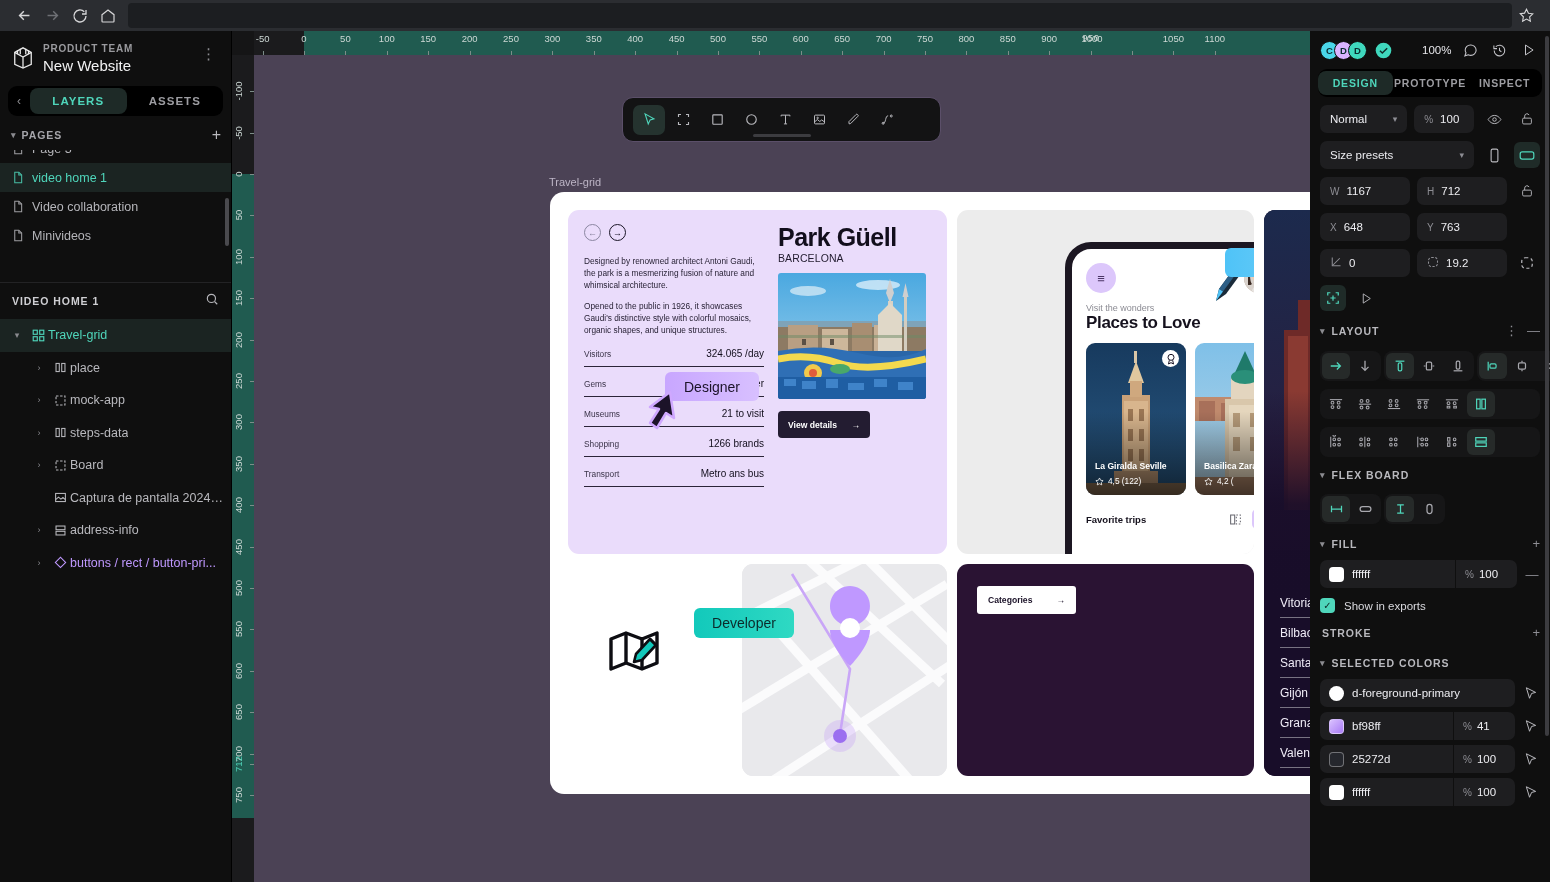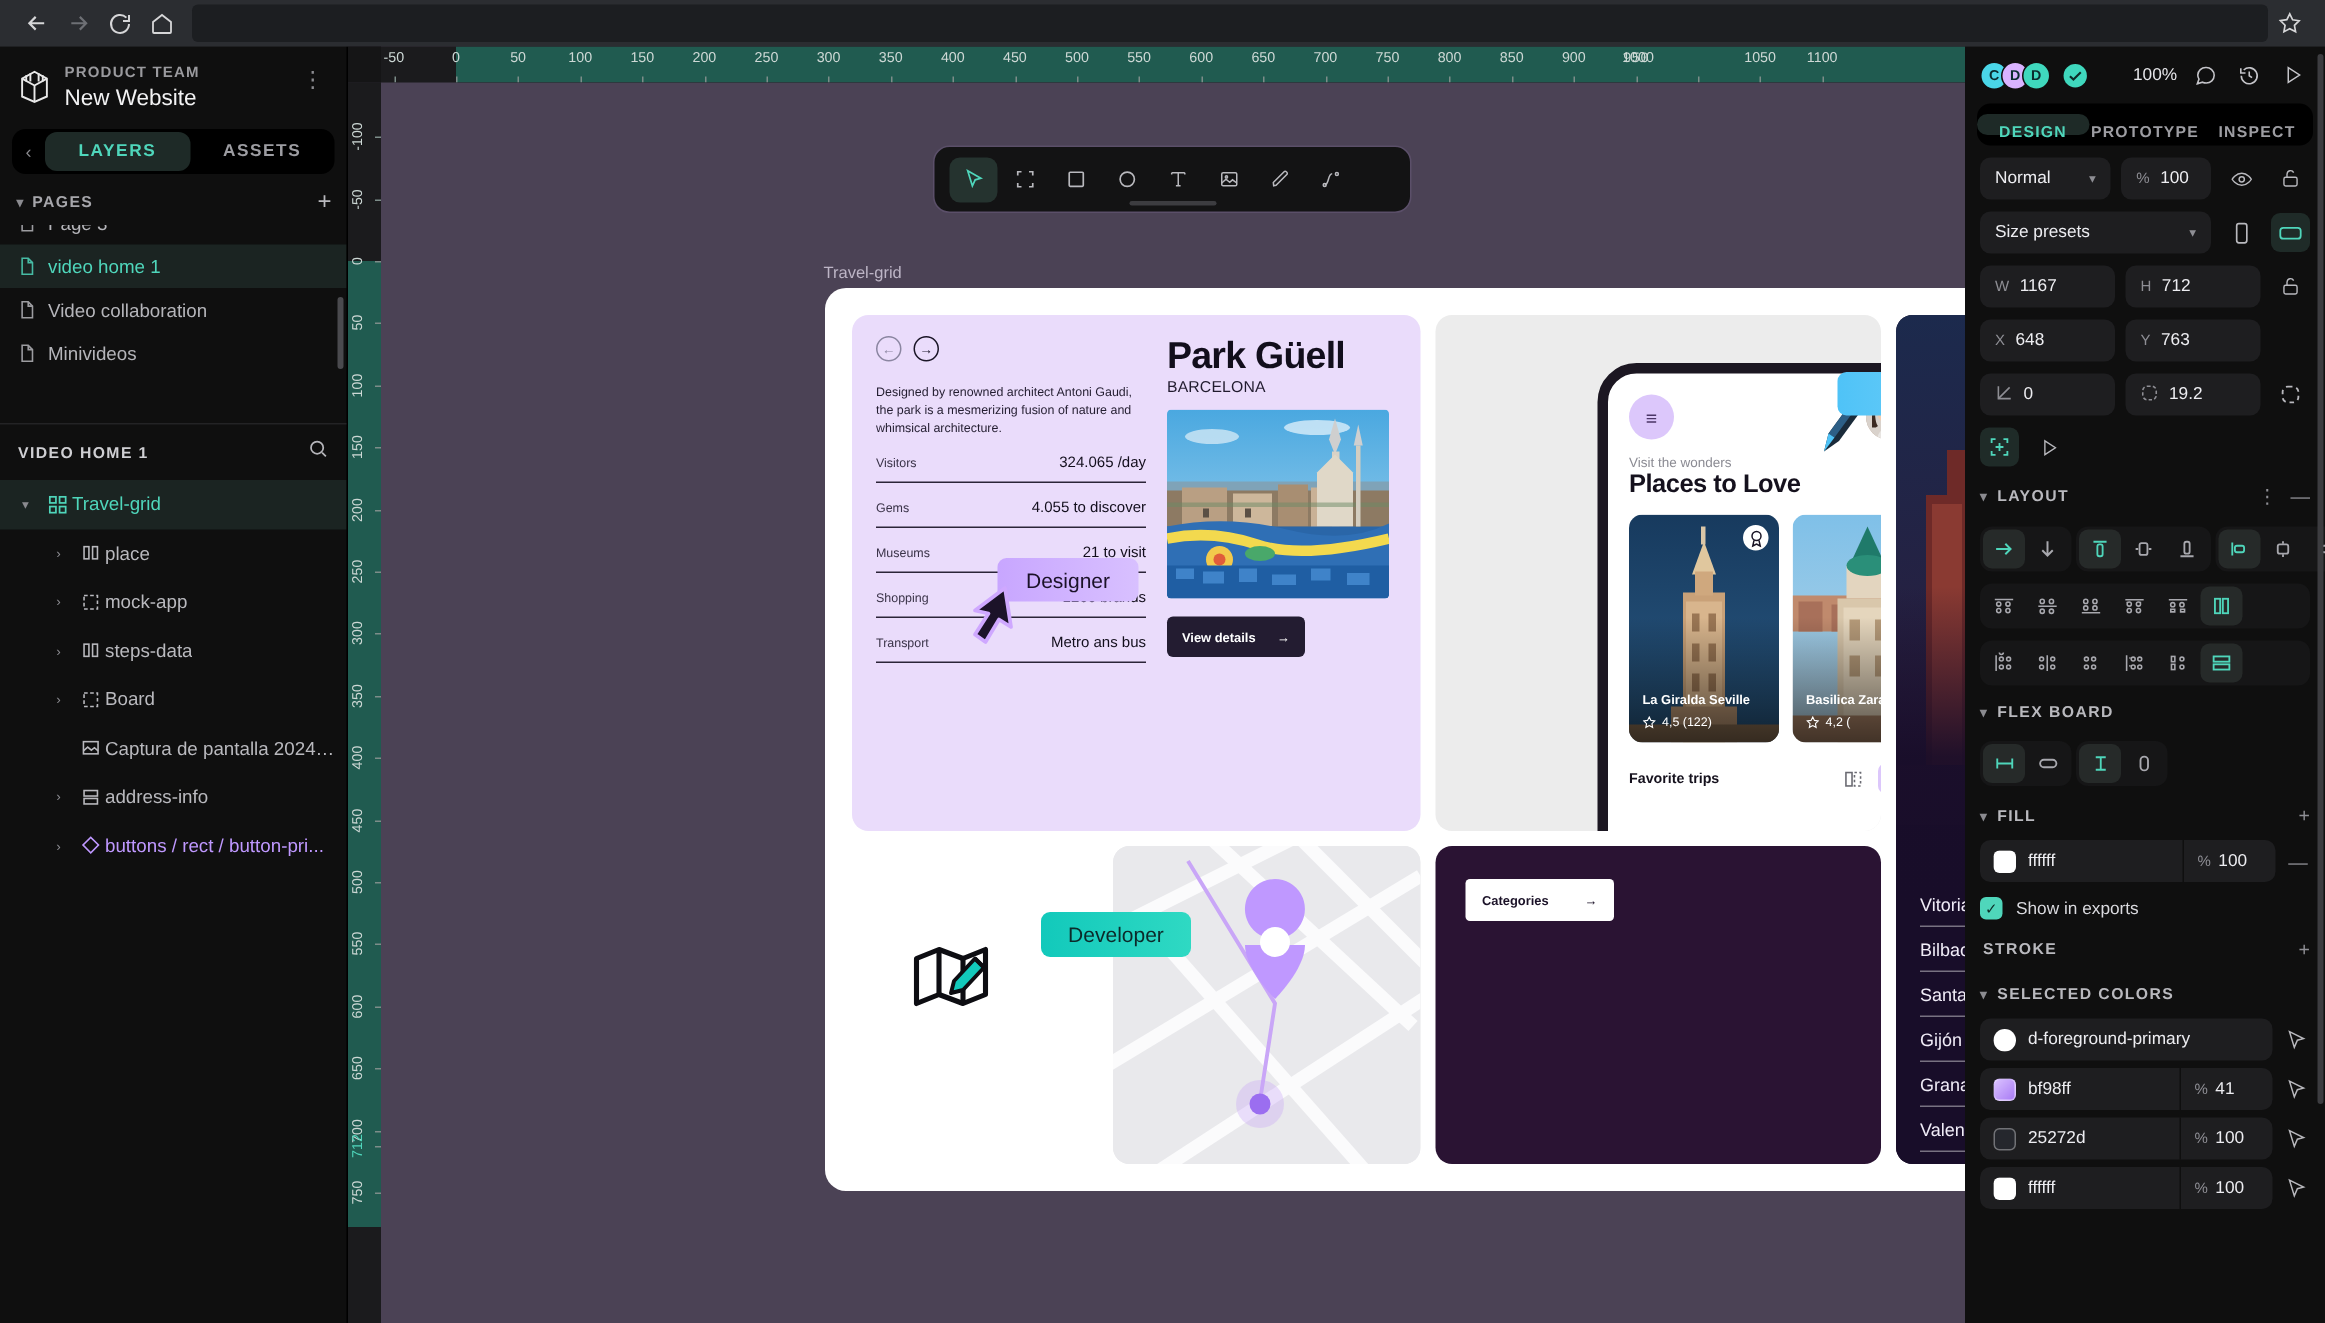--- a/index.html
+++ b/index.html
@@ -178,21 +178,21 @@
   .right { width: 240px; flex: 0 0 240px; background: #0f0f0f; display:flex; flex-direction: column; }
   .r-top { height: 38px; display:flex; align-items:center; padding: 0 10px; gap: 8px; }
   .avs { display:flex; }
   .av { width: 19px; height: 19px; border-radius: 50%; display:flex; align-items:center; justify-content:center;
     font-size: 9.5px; font-weight: 700; color:#0b2b2f; margin-left: -5px; border: 1.5px solid #0f0f0f; }
   .av:first-child { margin-left: 0; }
   .zoom-lbl { font-size: 11.5px; color:#e6e6ea; margin-left: 22px; }
   .r-ico { color:#c4c4c9; width: 24px; display:flex; align-items:center; justify-content:center; }
 
   .r-tabs { display:flex; margin: 0 8px; background:#000; border-radius: 9px; height: 28px; align-items:center; }
-  .r-tab { flex:1; text-align:center; font-size: 10.5px; letter-spacing:.08em; color:#9d9da2; font-weight:700; height:14px; line-height:24px; border-radius:8px; }
+  .r-tab { flex:1; text-align:center; font-size: 10.5px; letter-spacing:.08em; color:#9d9da2; font-weight:700; height:24px; line-height:24px; border-radius:8px; }
   .r-tab.active { background:#1e2a27; color:#4fd6bb; }
 
   .r-row { display:flex; align-items:center; gap: 7px; padding: 8px 10px 0 10px; }
   .fld { background:#1e1e20; border-radius: 7px; height: 28px; display:flex; align-items:center; padding: 0 10px; gap: 7px; flex:1; }
   .fld .lab { font-size: 10px; color:#8e8e94; }
   .fld .val { font-size: 11.5px; color:#ededf1; }
   .fld .cv { margin-left:auto; color:#8e8e94; font-size: 9px; }
   .icobtn { width: 26px; height: 26px; display:flex; align-items:center; justify-content:center; color:#b9b9be; border-radius:6px;}
   .icobtn.on { background:#1f2b28; color:#4fd6bb; }
 
@@ -588,20 +588,21 @@
 
         <div class="artboard">
 
           <div class="park cell-r1c1">
             <div class="park-left">
               <div class="navbtns">
                 <div class="navbtn">←</div>
                 <div class="navbtn on">→</div>
               </div>
               <div class="park-p">Designed by renowned architect Antoni Gaudi, the park is a mesmerizing fusion of nature and whimsical architecture.</div>
+              <div class="park-p">Opened to the public in 1926, it showcases Gaudi's distinctive style with colorful mosaics, organic shapes, and unique structures.</div>
 
               <div class="stat">
                 <span class="k">Visitors</span>
                 <span class="v">324.065 /day</span>
               </div>
               <div class="stat">
                 <span class="k">Gems</span>
                 <span class="v">4.055 to discover</span>
               </div>
               <div class="stat">

